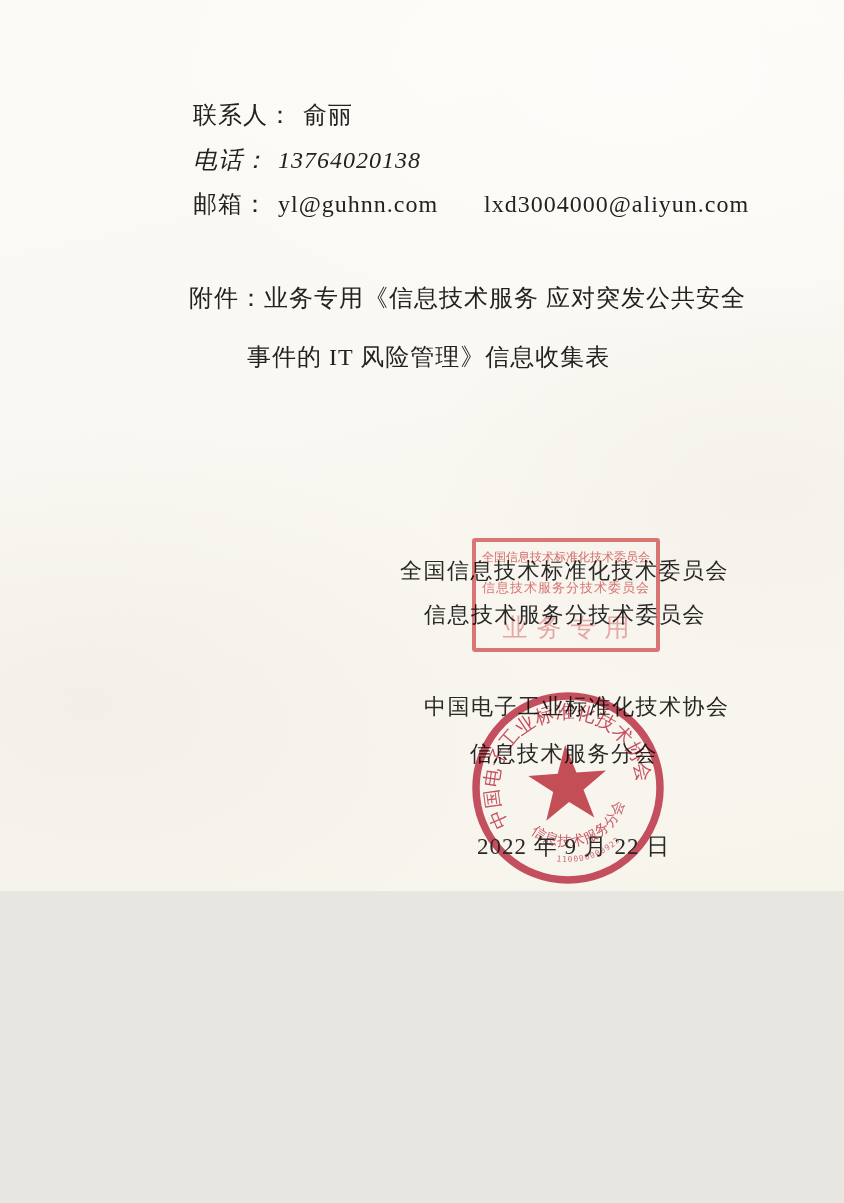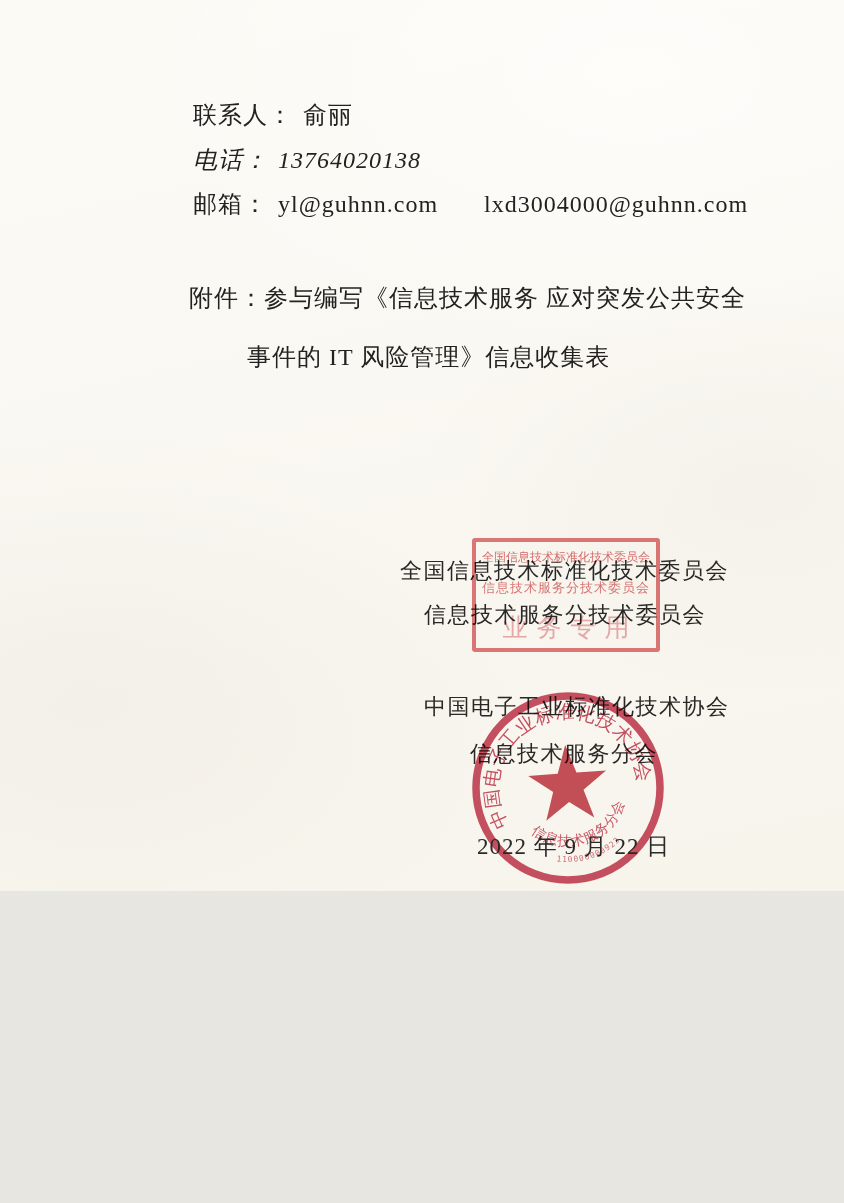--- a/index.html
+++ b/index.html
@@ -80,24 +80,24 @@
 
   <div class="abs cjk-line" style="left:193px; top:102px;">
     <span>联系人：</span><span class="contact-value">俞丽</span>
   </div>
 
   <div class="abs cjk-line" style="left:193px; top:147px;font-style:italic;">
     <span>电话：</span><span class="contact-value">13764020138</span>
   </div>
 
   <div class="abs cjk-line" style="left:193px; top:191px;">
-    <span>邮箱：</span><span class="contact-value">yl@guhnn.com</span><span class="email-secondary">lxd3004000@guhnn.com</span>
+    <span>邮箱：</span><span class="contact-value">yl@guhnn.com</span><span class="email-secondary">lxd3004000@aliyun.com</span>
   </div>
 
-  <div class="abs cjk-line" style="left:189px; top:285px;">附件：参与编写《信息技术服务 应对突发公共安全</div>
+  <div class="abs cjk-line" style="left:189px; top:285px;">附件：业务专用《信息技术服务 应对突发公共安全</div>
   <div class="abs cjk-line" style="left:247px; top:344px;">事件的 IT 风险管理》信息收集表</div>
 
   <div class="abs sig-line" style="left:400px; top:558px;">全国信息技术标准化技术委员会</div>
   <div class="abs sig-line" style="left:424px; top:602px;">信息技术服务分技术委员会</div>
 
   <div class="rect-stamp">
     <div class="rs-line rs-line1">全国信息技术标准化技术委员会</div>
     <div class="rs-line rs-line2">信息技术服务分技术委员会</div>
     <div class="rs-line rs-line3">业务专用</div>
   </div>

